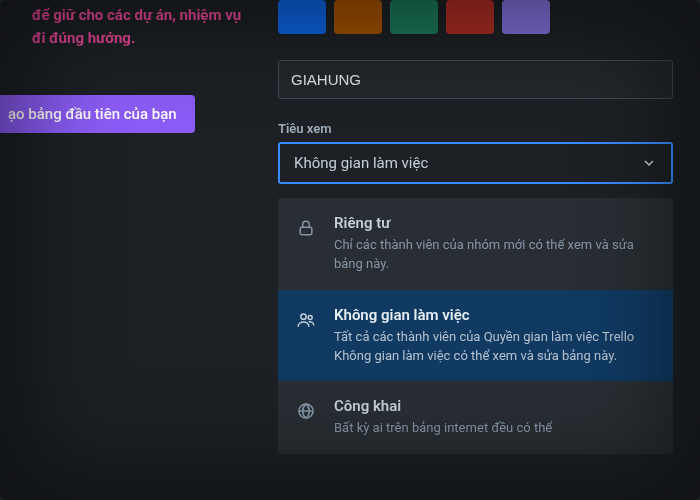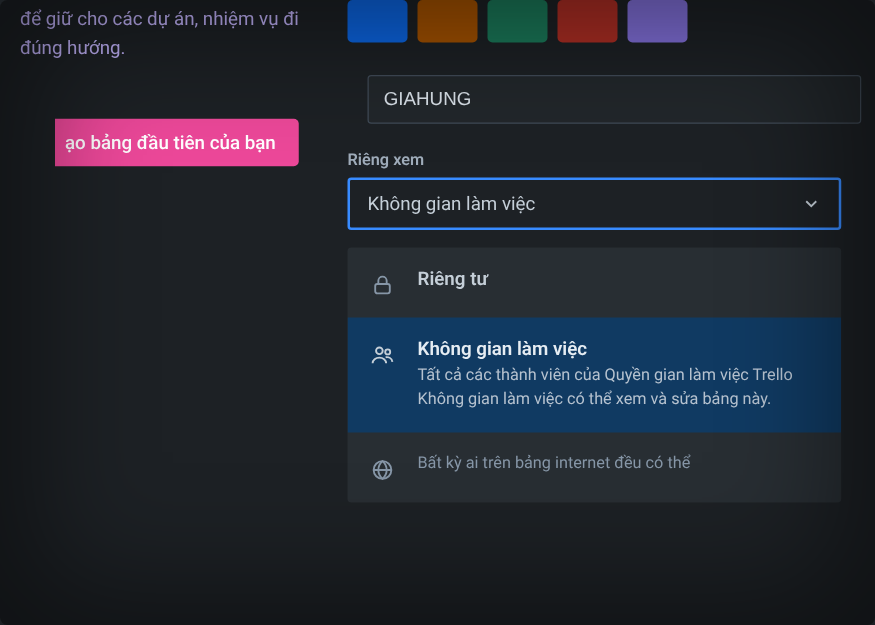--- a/index.html
+++ b/index.html
@@ -7,38 +7,38 @@
   body {
     background: #1d2125;
     font-family: -apple-system, "Segoe UI", Roboto, Arial, sans-serif;
     color: #b6c2cf;
     position: relative;
   }
   .sidebar-text {
     position: absolute;
     left: 0; top: 0;
     width: 255px;
-    padding: 4px 10px 0 16px;
+    padding: 4px 10px 0 32px;
     font-size: 15px;
     line-height: 1.55;
-    color: #c4b5fd;
+    color: #ec4899;
+    font-weight: bold;
   }
   .cta {
     position: absolute;
     left: 0px;
     top: 95px;
-    background: #ec4899;
+    background: #8b5cf6;
     color: #fff;
     font-size: 15px;
     font-weight: 500;
     padding: 10px 18px 10px 8px;
     border-top-right-radius: 4px;
     border-bottom-right-radius: 4px;
     cursor: pointer;
-    margin-left: 44px;
   }
   .panel {
     position: absolute;
     left: 278px;
     top: 0;
     width: 395px;
   }
   .swatches { display: flex; gap: 8px; margin-bottom: 26px; }
   .swatch { width: 48px; height: 34px; border-radius: 4px; }
   
@@ -52,21 +52,20 @@
   .text-input {
     width: 100%;
     background: #22272b;
     border: 1px solid #404b57;
     border-radius: 3px;
     padding: 10px 12px;
     color: #d9e1e8;
     font-size: 15px;
     font-weight: 500;
     margin-bottom: 22px;
-    margin-left: 16px;
   }
   .select {
     width: 100%;
     background: #1d2125;
     border: 2px solid #388bff;
     border-radius: 3px;
     padding: 10px 14px;
     color: #c5cfd8;
     font-size: 15px;
     display: flex;
@@ -120,21 +119,21 @@
   <div class="swatches">
     <div class="swatch sw1"></div>
     <div class="swatch sw2"></div>
     <div class="swatch sw3"></div>
     <div class="swatch sw4"></div>
     <div class="swatch sw5"></div>
   </div>
 
   <input class="text-input" value="GIAHUNG" style="">
 
-  <div class="label">Riêng xem</div>
+  <div class="label">Tiêu xem</div>
 
   <div class="select">
     <span>Không gian làm việc</span>
     <span class="chev">
       <svg viewBox="0 0 24 24" fill="none" stroke="currentColor" stroke-width="2.2">
         <polyline points="6 9 12 15 18 9"></polyline>
       </svg>
     </span>
   </div>
 
@@ -142,20 +141,21 @@
 
     <div class="opt">
       <span class="ico">
         <svg viewBox="0 0 24 24" fill="none" stroke="currentColor" stroke-width="1.8">
           <rect x="5" y="11" width="14" height="9" rx="2"></rect>
           <path d="M8 11V8a4 4 0 0 1 8 0v3"></path>
         </svg>
       </span>
       <div>
         <div class="opt-title">Riêng tư</div>
+        <div class="opt-desc">Chỉ các thành viên của nhóm mới có thể xem và sửa bảng này.</div>
       </div>
     </div>
 
     <div class="opt selected">
       <span class="ico">
         <svg viewBox="0 0 24 24" fill="none" stroke="currentColor" stroke-width="1.8">
           <circle cx="9" cy="8" r="3.2"></circle>
           <path d="M2.5 20c0-3.2 3-5.5 6.5-5.5s6.5 2.3 6.5 5.5"></path>
           <circle cx="17" cy="9" r="2.4"></circle>
           <path d="M15 14.2c2.8-.4 6 .9 6.5 4.3"></path>
@@ -169,20 +169,21 @@
 
     <div class="opt">
       <span class="ico">
         <svg viewBox="0 0 24 24" fill="none" stroke="currentColor" stroke-width="1.8">
           <circle cx="12" cy="12" r="8.5"></circle>
           <path d="M3.5 12h17"></path>
           <path d="M12 3.5c2.6 2.3 4 5.3 4 8.5s-1.4 6.2-4 8.5c-2.6-2.3-4-5.3-4-8.5s1.4-6.2 4-8.5z"></path>
         </svg>
       </span>
       <div>
+        <div class="opt-title">Công khai</div>
         <div class="opt-desc">Bất kỳ ai trên bảng internet đều có thể</div>
       </div>
     </div>
 
   </div>
 </div>
 
 <div class="vignette"></div>
 
 </body></html>

